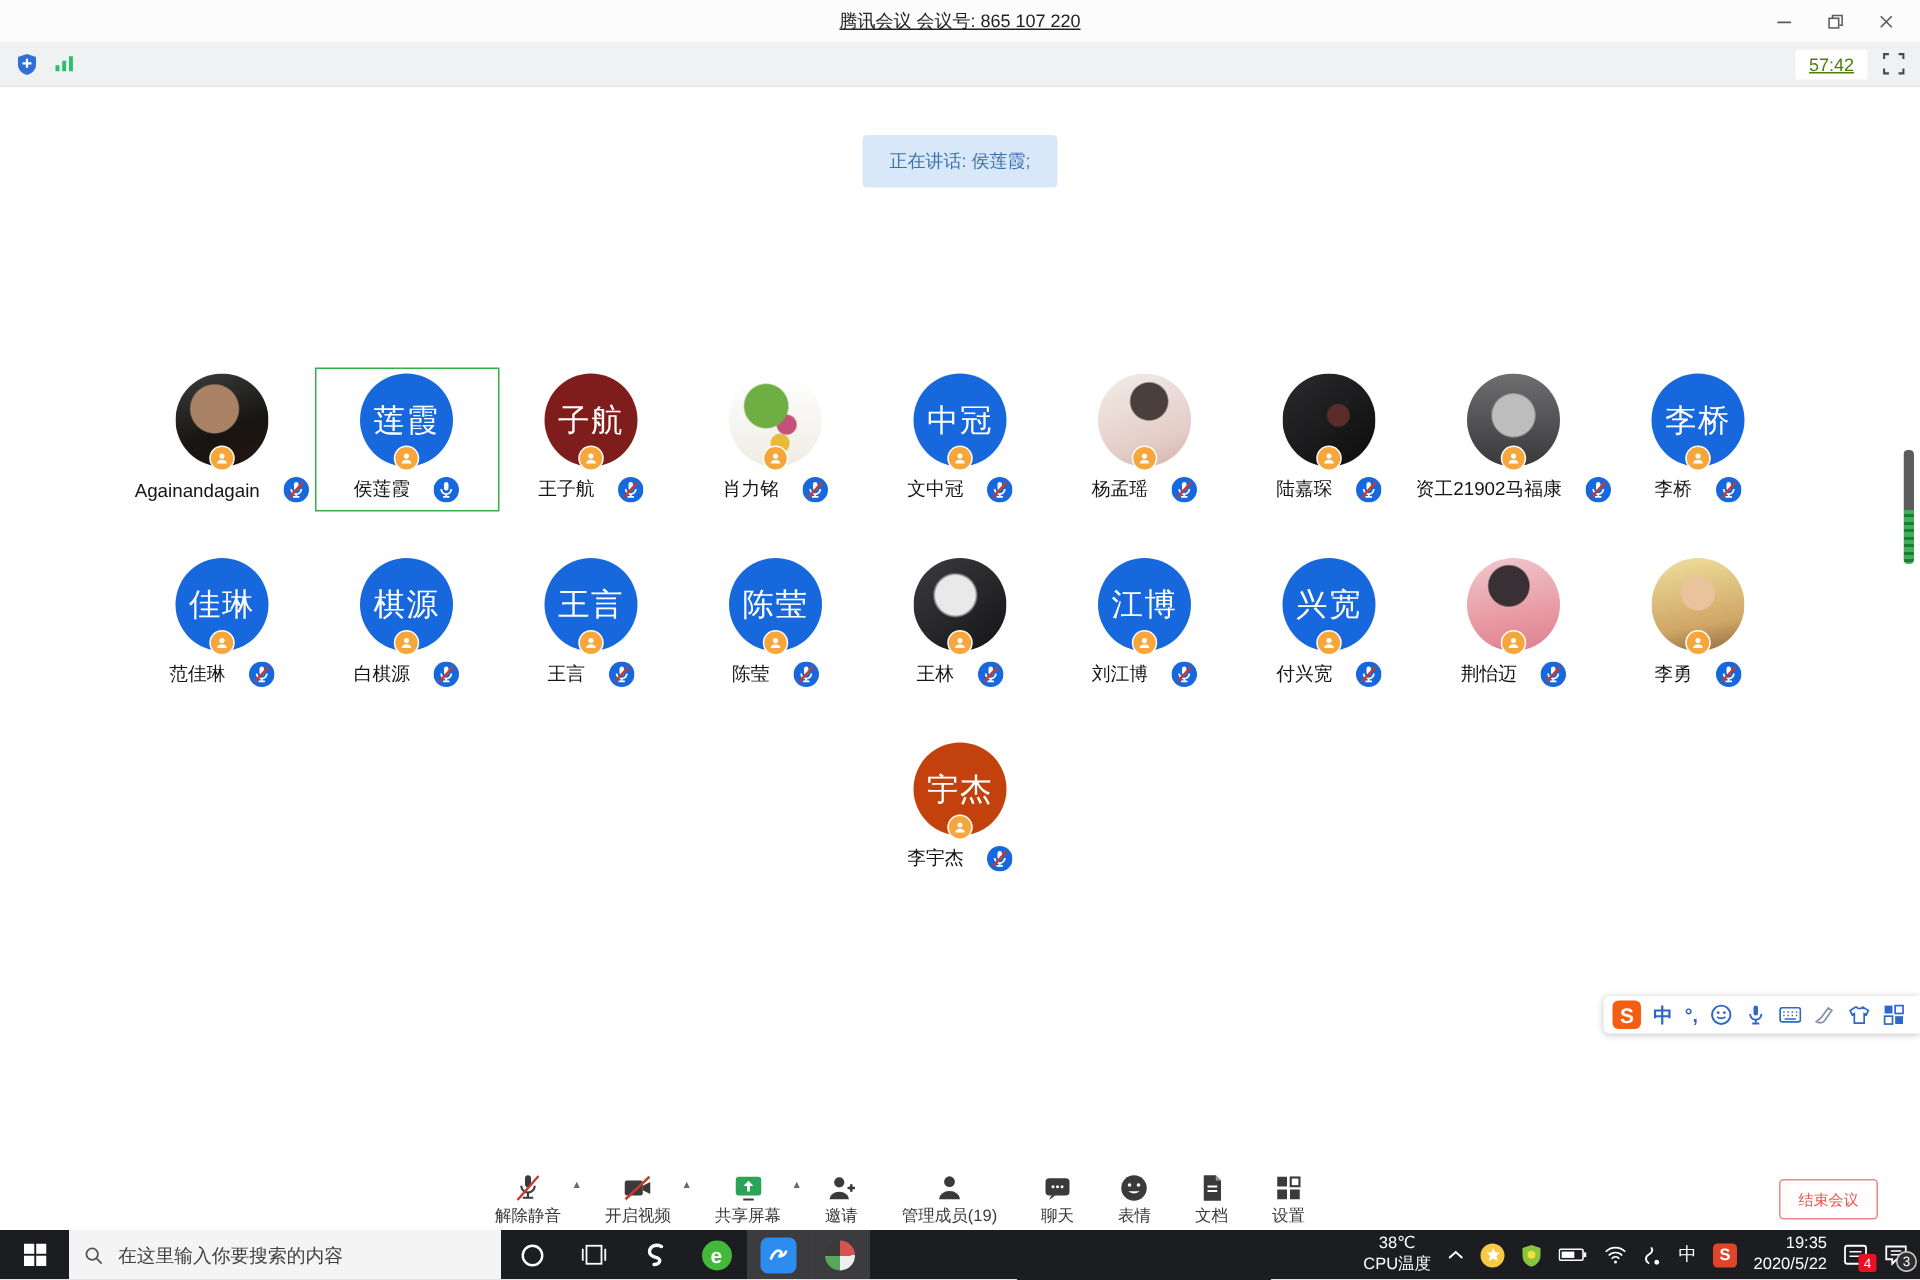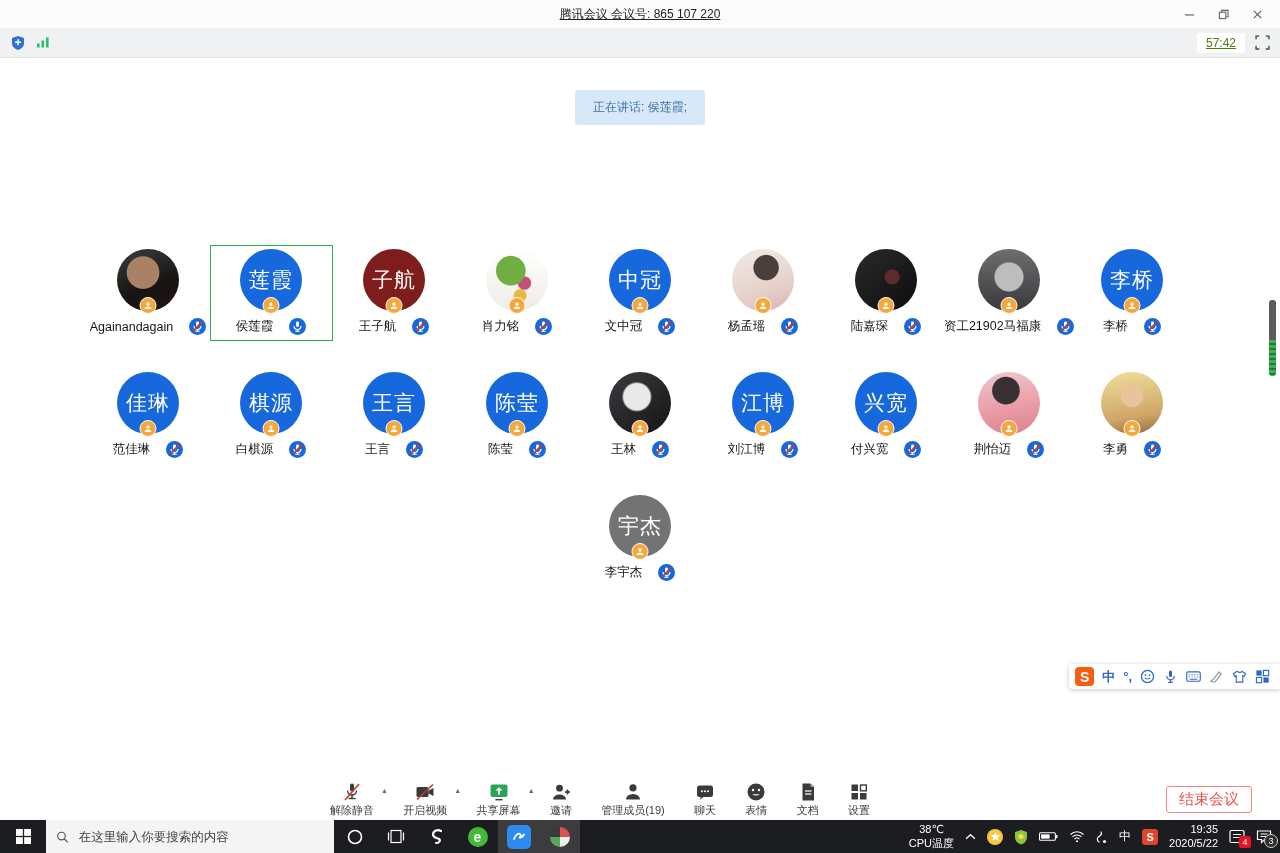--- a/index.html
+++ b/index.html
@@ -56,22 +56,22 @@
 
   
   .bottombar{position:absolute;left:0;right:0;bottom:33px;height:42px;background:#fff;}
   .btns{position:absolute;left:330px;width:540px;top:0;height:100%;
     display:flex;justify-content:space-between;align-items:center;}
   .tbtn{display:flex;flex-direction:column;align-items:center;gap:0;font-size:11px;color:#3a3a3a;
     position:relative;cursor:pointer;}
   .tbtn .ic{width:22px;height:22px;}
   .tbtn .ic svg{width:22px;height:22px;}
   .caret{position:absolute;top:6px;right:-14px;font-size:7px;color:#6a6a6a;cursor:pointer;}
-  .endbtn{position:absolute;right:28px;top:8px;width:86px;height:27px;border:1px solid #e98a84;
-    color:#e4544b;background:#fffdfd;border-radius:3px;font-size:15px;cursor:pointer;
+  .endbtn{position:absolute;right:28px;top:8px;width:66px;height:27px;border:1px solid #e98a84;
+    color:#e4544b;background:#fffdfd;border-radius:3px;font-size:10px;cursor:pointer;
     font-family:inherit;}
 
   
   .taskbar{position:absolute;left:0;right:0;bottom:0;height:33px;background:#1c1d20;
     display:flex;align-items:stretch;color:#fff;}
   .tb-btn{display:flex;align-items:center;justify-content:center;cursor:pointer;}
   .start{width:46px;}
   .searchbox{width:288px;background:#f4f4f4;display:flex;align-items:center;gap:8px;
     padding:0 10px;box-sizing:border-box;}
   .searchbox input{border:none;outline:none;background:transparent;font-size:12.5px;color:#222;width:100%;
@@ -580,21 +580,21 @@
                   <line x1="6" y1="12.5" x2="10" y2="12.5" stroke="#fff" stroke-width="1.1"></line>
                   <line x1="3.8" y1="12.6" x2="12.4" y2="3.2" stroke="#c63a30" stroke-width="1.5"></line>
                 </svg>
               </span>
     </div>
   </div>
         </div>
         <div class="prow">
           <div class="cell">
     <div class="avatar-wrap">
-      <div class="avatar" style="background: #737373;">宇杰</div>
+      <div class="avatar" style="background: #c2410c;">宇杰</div>
       <div class="host-badge" hidden="">
         <svg viewBox="0 0 10 10">
                   <circle cx="5" cy="3.4" r="1.9" fill="#fff"></circle>
                   <path d="M1.4 8.8a3.6 2.7 0 0 1 7.2 0z" fill="#fff"></path>
                 </svg>
       </div>
     </div>
     <div class="name-row">
       <span class="pname">李宇杰</span>
       <span class="mic">

